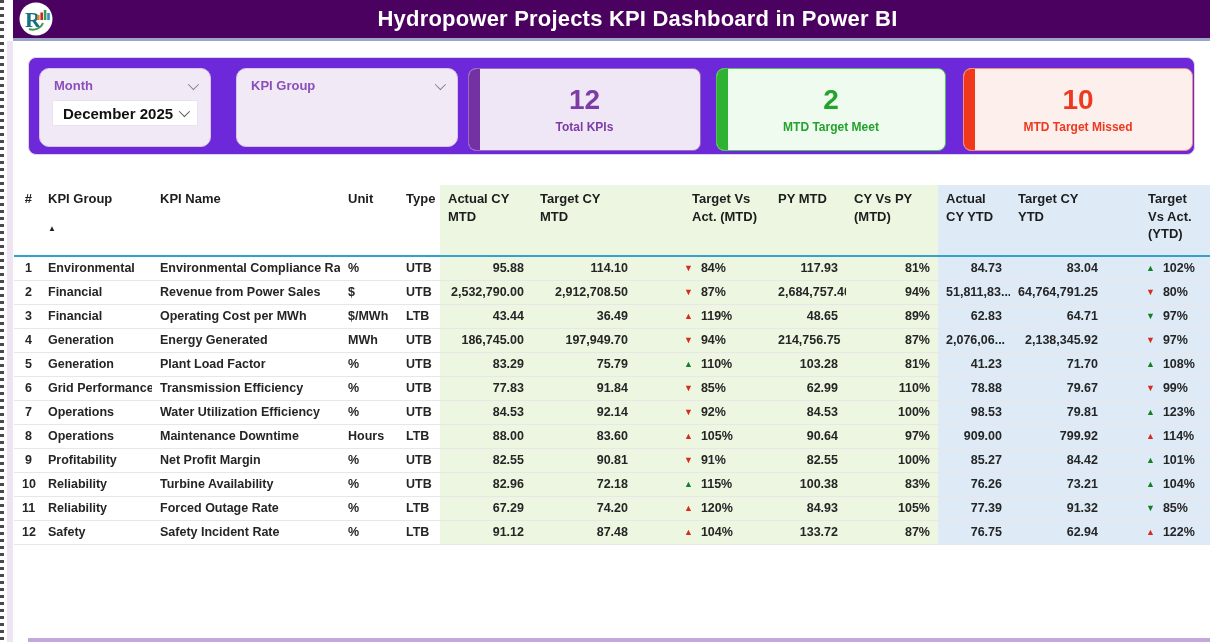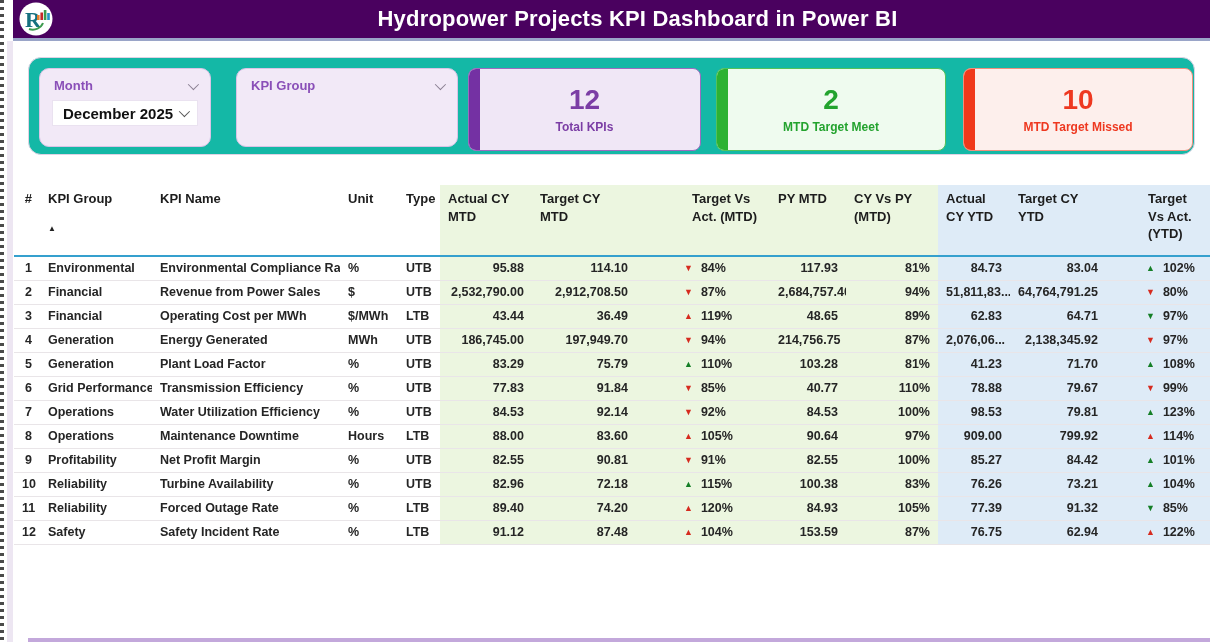--- a/index.html
+++ b/index.html
@@ -26,21 +26,21 @@
   .header-underline { position:absolute; left:13px; right:0; top:38px; height:3px; background:#9AA5C8; }
   .logo { position:absolute; left:6px; top:2px; width:34px; height:34px; }
   .page-title {
     width:100%; text-align:center; padding-left:52px;
     color:#ffffff; font-size:22px; font-weight:bold; letter-spacing:0.2px;
   }
 
   
   .filter-panel {
     position:absolute; left:28px; right:15px; top:57px; height:98px;
-    background:#14b8a6; border:1px solid #DFD2E4; border-radius:13px;
+    background:#6d28d9; border:1px solid #DFD2E4; border-radius:8px;
   }
   .slicer {
     position:absolute; top:10px; height:79px;
     background:#F2E9F7; border:1px solid #D9C3E6; border-radius:10px;
   }
   .slicer-month { left:10px; width:172px; }
   .slicer-group { left:207px; width:222px; }
   .slicer-head { display:flex; justify-content:space-between; align-items:center; padding:9px 14px 0 14px; }
   .slicer-title { color:#8A4FB8; font-size:13px; font-weight:bold; }
   .slicer-dropdown {
@@ -292,21 +292,21 @@
     <td class="c0 num">6</td>
     <td class="c1">Grid Performance</td>
     <td class="c2">Transmission Efficiency</td>
     <td class="c3">%</td>
     <td class="c4">UTB</td>
     <td class="c5 num zg">77.83</td>
     <td class="c6 num zg">91.84</td>
     <td class="c7 zg">
       <span class="tri tri-red">▼</span><span>85%</span>
     </td>
-    <td class="c8 num zg">40.77</td>
+    <td class="c8 num zg">62.99</td>
     <td class="c9 num zg">110%</td>
     <td class="c10 num zb">78.88</td>
     <td class="c11 num zb">79.67</td>
     <td class="c12 zb">
       <span class="tri tri-red">▼</span><span>99%</span>
     </td>
   </tr>
         <tr>
     <td class="c0 num">7</td>
     <td class="c1">Operations</td>
@@ -382,21 +382,21 @@
     <td class="c12 zb">
       <span class="tri tri-green">▲</span><span>104%</span>
     </td>
   </tr>
         <tr>
     <td class="c0 num">11</td>
     <td class="c1">Reliability</td>
     <td class="c2">Forced Outage Rate</td>
     <td class="c3">%</td>
     <td class="c4">LTB</td>
-    <td class="c5 num zg">89.40</td>
+    <td class="c5 num zg">67.29</td>
     <td class="c6 num zg">74.20</td>
     <td class="c7 zg">
       <span class="tri tri-red">▲</span><span>120%</span>
     </td>
     <td class="c8 num zg">84.93</td>
     <td class="c9 num zg">105%</td>
     <td class="c10 num zb">77.39</td>
     <td class="c11 num zb">91.32</td>
     <td class="c12 zb">
       <span class="tri tri-green">▼</span><span>85%</span>
@@ -406,21 +406,21 @@
     <td class="c0 num">12</td>
     <td class="c1">Safety</td>
     <td class="c2">Safety Incident Rate</td>
     <td class="c3">%</td>
     <td class="c4">LTB</td>
     <td class="c5 num zg">91.12</td>
     <td class="c6 num zg">87.48</td>
     <td class="c7 zg">
       <span class="tri tri-red">▲</span><span>104%</span>
     </td>
-    <td class="c8 num zg">153.59</td>
+    <td class="c8 num zg">133.72</td>
     <td class="c9 num zg">87%</td>
     <td class="c10 num zb">76.75</td>
     <td class="c11 num zb">62.94</td>
     <td class="c12 zb">
       <span class="tri tri-red">▲</span><span>122%</span>
     </td>
   </tr>
       </tbody>
   </table>
 </div>

